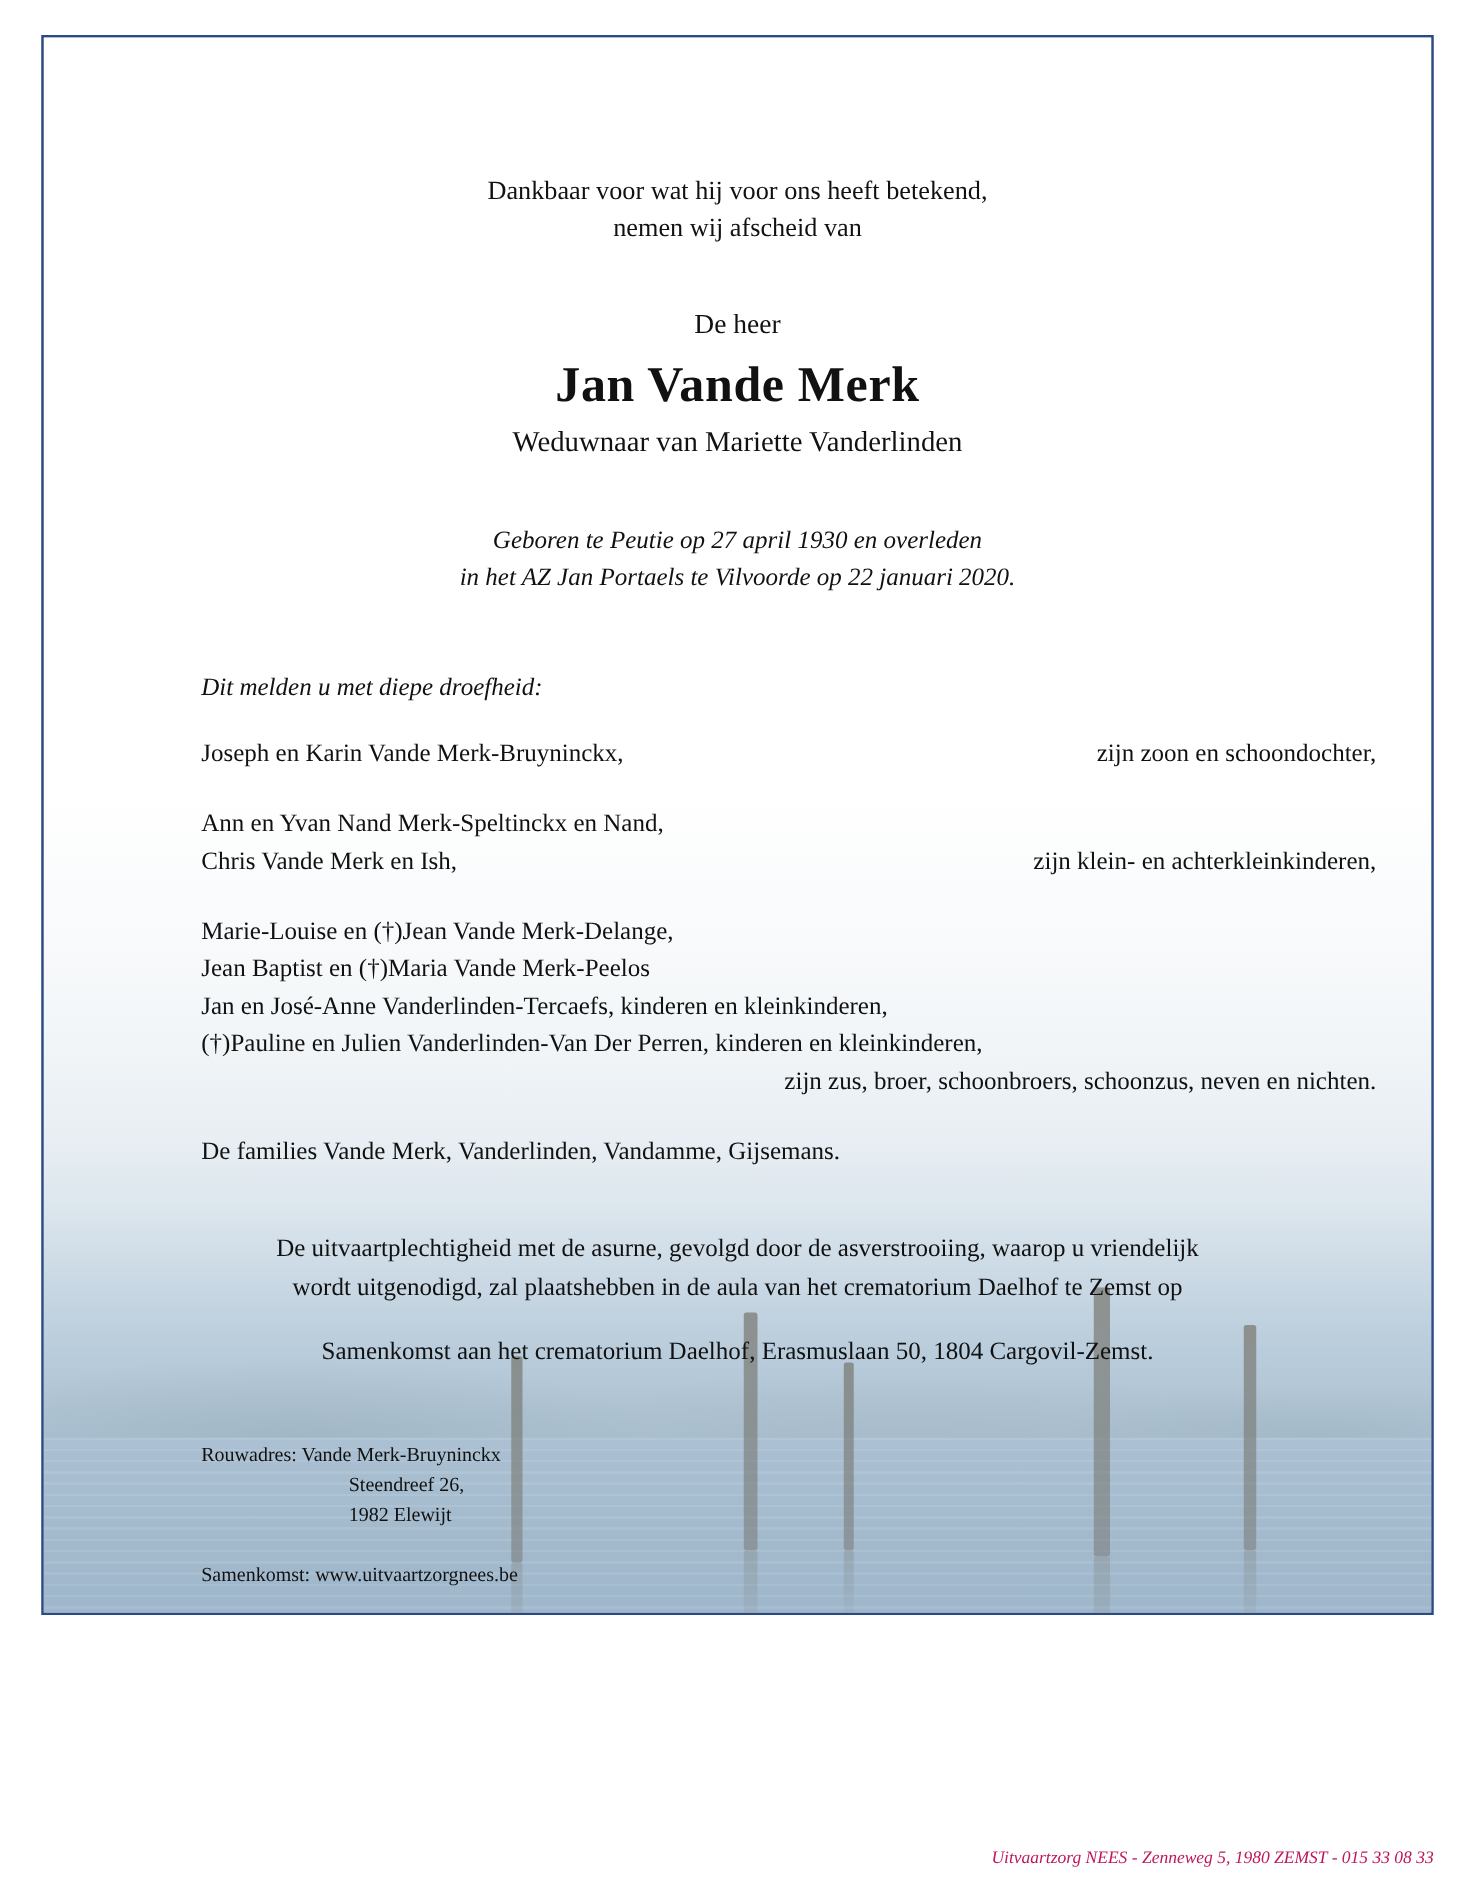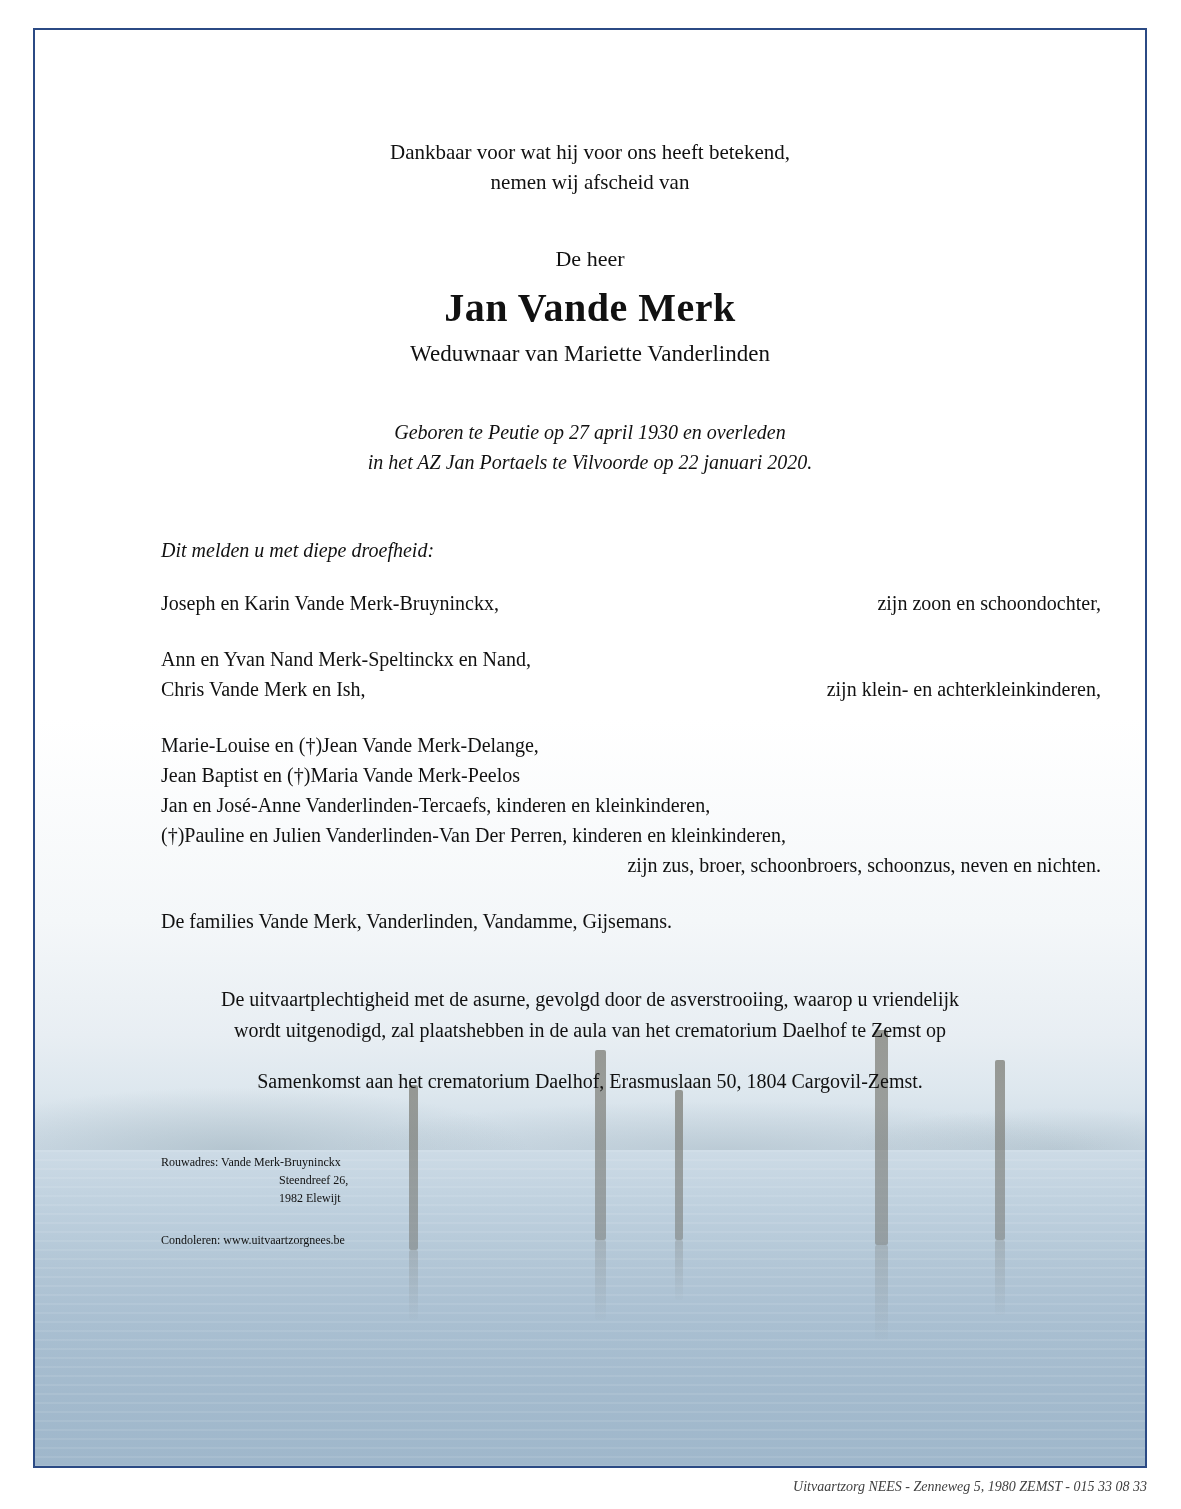--- a/index.html
+++ b/index.html
@@ -14,21 +14,21 @@
     color: #111111;
     position: relative;
     overflow: hidden;
   }
 
   .card {
     position: absolute;
     left: 33px;
     top: 28px;
     width: 1114px;
-    height: 1440px;
+    height: 1264px;
     border: 2px solid #2b4a84;
     box-sizing: border-box;
     overflow: hidden;
     background: #ffffff;
   }
 
   
   .bg {
     position: absolute;
     left: 0; top: 0; right: 0; bottom: 0;
@@ -147,34 +147,34 @@
     margin-top: 48px;
     font-size: 20px;
     line-height: 1.55;
     text-align: center;
   }
   .service .bold { font-weight: bold; }
   .service .gather { margin-top: 20px; }
 
   .address {
     margin-top: 56px;
-    font-size: 12px;
+    font-size: 16px;
     padding-left: 88px;
     line-height: 1.5;
   }
   .address .indent { padding-left: 118px; }
   .condoleren { margin-top: 24px; }
 
   .footer {
     position: absolute;
     right: 34px;
     top: 1479px;
     font-size: 14px;
     font-style: italic;
-    color: #404040;
+    color: #be185d;
     font-family: "Liberation Serif", serif;
   }
 </style>
 </head>
 <body>
 
 <div class="card">
 
   <div class="bg"></div>
   <div class="hills"></div>
@@ -244,19 +244,19 @@
     <div class="service">
       <div>De uitvaartplechtigheid met de asurne, gevolgd door de asverstrooiing, waarop u vriendelijk</div>
       <div>wordt uitgenodigd,  zal plaatshebben in de aula van het crematorium Daelhof te Zemst op</div>
       <div class="gather">Samenkomst aan het crematorium Daelhof, Erasmuslaan 50, 1804 Cargovil-Zemst.</div>
     </div>
 
     <div class="address">
       <div>Rouwadres: Vande Merk-Bruyninckx</div>
       <div class="indent">Steendreef 26,</div>
       <div class="indent">1982 Elewijt</div>
-      <div class="condoleren">Condoleren: www.uitvaartzorgnees.be</div>
+      <div class="condoleren">Samenkomst: www.uitvaartzorgnees.be</div>
     </div>
 
   </div>
 </div>
 
 <div class="footer">Uitvaartzorg NEES - Zenneweg 5, 1980 ZEMST - 015 33 08 33</div>
 
 </body></html>

